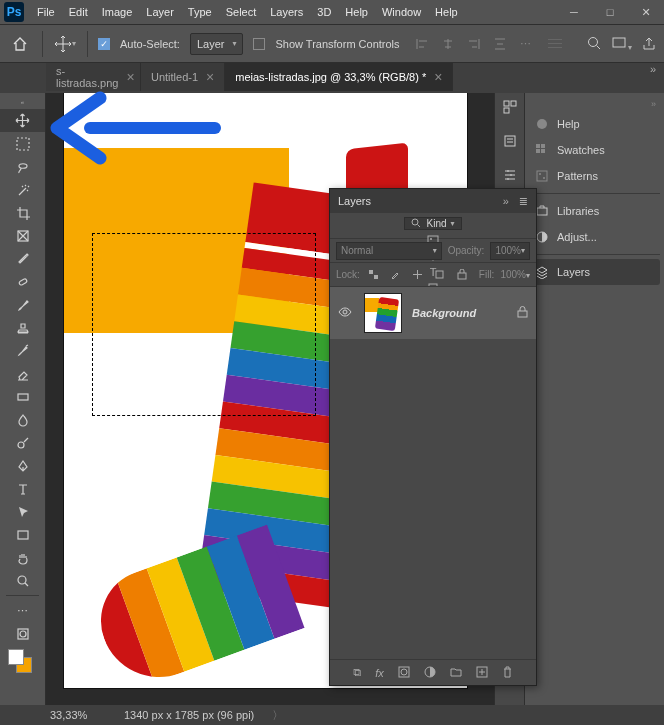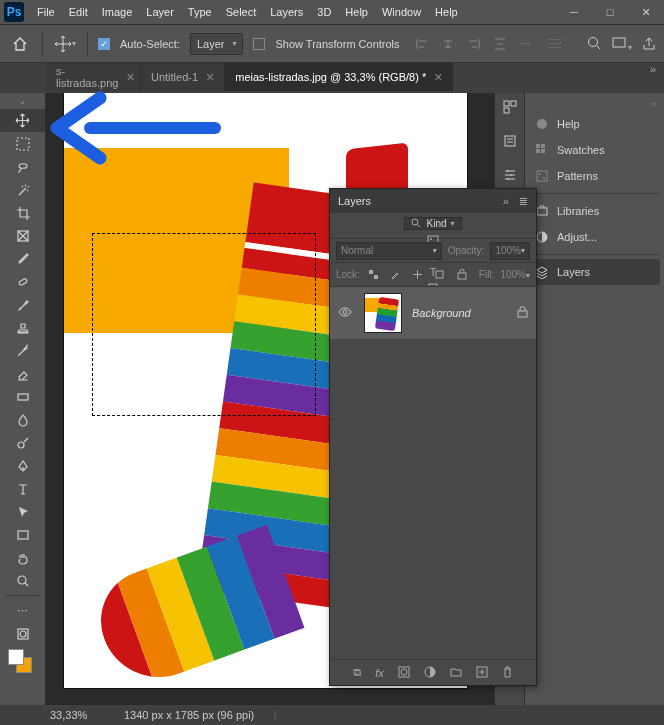--- a/index.html
+++ b/index.html
@@ -78,21 +78,21 @@
   .lp-filter .ico { width:18px; height:18px; display:flex; align-items:center; justify-content:center; color:#aaa; }
   .lp-row2 { height:24px; display:flex; align-items:center; padding:0 6px; gap:6px; font-size:10px; color:#888; border-bottom:1px solid #383838;}
   .lp-row2 .ddn { background:#3a3a3a; border:1px solid #2e2e2e; height:18px; padding:0 4px; display:flex; align-items:center; }
   .lp-row3 { height:24px; display:flex; align-items:center; padding:0 6px; gap:6px; font-size:10px; color:#888; border-bottom:1px solid #383838;}
   .layer-list { flex:1; overflow:auto; }
   .layer-item { height:52px; display:flex; align-items:center; padding:0 8px; gap:10px; background:#5c5c5c; }
   .layer-item .eye { width:16px; color:#ccc; }
   .layer-item .thumb { width:38px; height:40px; background:#fff; border:1px solid #222; position:relative; overflow:hidden; }
   .layer-item .thumb .mini-o{position:absolute;left:0;top:4px;width:14px;height:14px;background:#f7a900;}
   .layer-item .thumb .mini-s{position:absolute;left:12px;top:4px;width:20px;height:32px;background:linear-gradient(to bottom,#cc1414 0 20%,#f59b00 20% 35%,#22a02f 35% 55%,#1266b3 55% 75%,#7032a0 75% 100%);transform:rotate(8deg);border-radius:3px;}
-  .layer-item .name { flex:1; font-style:italic; color:#e0e0e0; }
+  .layer-item .name { flex:1; font-style:italic; color:#e0e0e0;font-weight:bold; }
   .layer-item .lock { color:#aaa; }
   .lp-footer { height:26px; display:flex; align-items:center; justify-content:center; gap:14px; border-top:1px solid #383838; color:#aaa;}
   
   
   .status { position:absolute; bottom:0; left:0; right:0; height:20px; background:#3f3f3f; display:flex; align-items:center; padding-left:50px; gap:18px; color:#ccc; }
   .status .pct { width:56px; }
   
   .chev{font-size:8px;color:#aaa;}
   .ico16{width:16px;height:16px;display:flex;align-items:center;justify-content:center;}
 </style>

